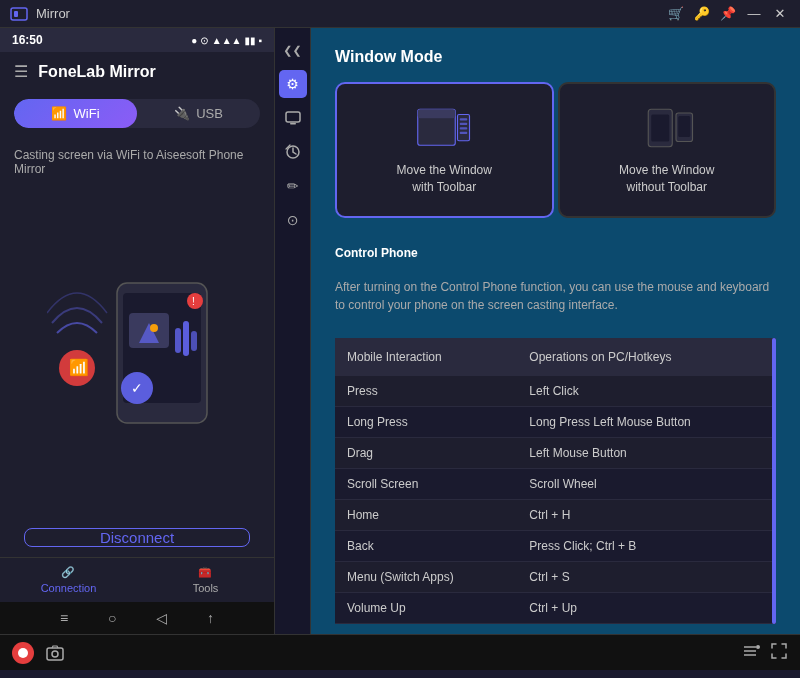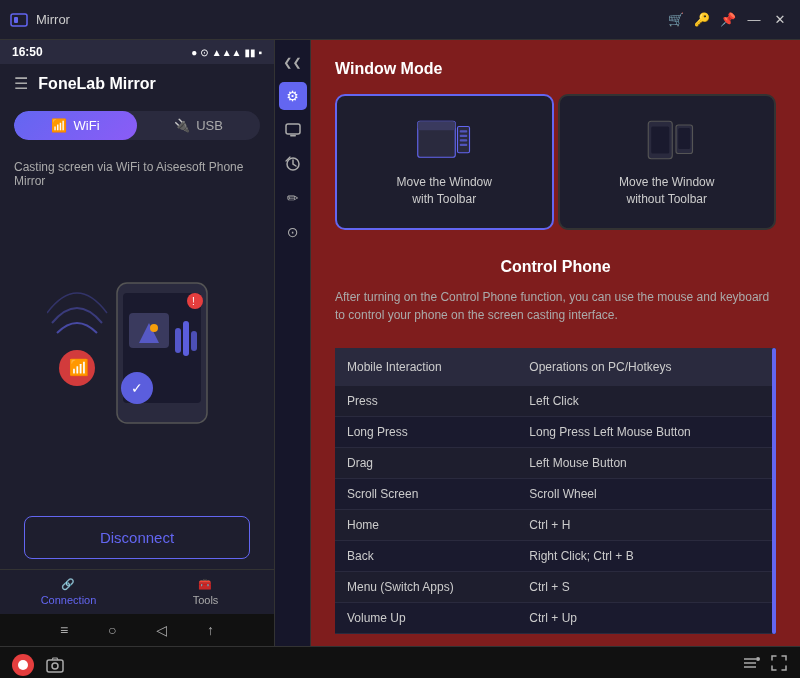--- a/index.html
+++ b/index.html
@@ -1,20 +1,20 @@
 <!DOCTYPE html>
 <html><head>
   <meta charset="utf-8">
   <style>
     * { margin: 0; padding: 0; box-sizing: border-box; }
     body { width: 800px; height: 678px; background: #1a1a2e; font-family: 'Segoe UI', Arial, sans-serif; overflow: hidden; color: #fff; }
 
     
     .title-bar {
-      height: 40px;
+      height: 28px;
       background: #1e1e2e;
       display: flex;
       align-items: center;
       padding: 0 10px;
       border-bottom: 1px solid #333;
     }
     .title-bar-icon { width: 18px; height: 18px; margin-right: 8px; }
     .title-bar-title { font-size: 13px; color: #ccc; flex: 1; }
     .title-bar-controls { display: flex; gap: 6px; }
     .title-bar-controls span {
@@ -105,21 +105,20 @@
       flex: 1;
       display: flex;
       align-items: center;
       justify-content: center;
       padding: 10px;
     }
 
     
     .disconnect-btn {
       margin: 10px 24px;
-      padding: 12px;
       border: 1.5px solid #6366f1;
       background: transparent;
       color: #6366f1;
       border-radius: 8px;
       font-size: 15px;
       cursor: pointer;
       width: calc(100% - 48px);
     }
 
     
@@ -159,21 +158,21 @@
     .side-icon {
       width: 28px; height: 28px; display: flex; align-items: center;
       justify-content: center; border-radius: 5px; cursor: pointer;
       font-size: 14px; color: #aaa;
     }
     .side-icon.active { background: #6366f1; color: #fff; }
 
     
     .right-panel {
       flex: 1;
-      background: #7f1d1d;
+      background: #0c4a6e;
       overflow-y: auto;
       padding: 20px 24px;
     }
 
     
     .section-title {
       font-size: 16px; font-weight: 600; color: #fff; margin-bottom: 16px;
     }
     .window-mode-cards {
       display: flex;
@@ -195,21 +194,21 @@
     .window-card.selected { border-color: #6366f1; }
     .window-card-label {
       font-size: 12px; color: #ccc; text-align: center; line-height: 1.4;
     }
 
     
     .card-svg { width: 60px; height: 48px; }
 
     
     .control-section { }
-    .control-title { font-size: 16px; font-weight: 600; color: #fff; margin-bottom: 12px; text-align: center; }
+    .control-title { font-size: 12px; font-weight: 600; color: #fff; margin-bottom: 18px; }
     .status-row {
       display: flex; align-items: center; gap: 10px; margin-bottom: 12px;
     }
     .status-label { font-size: 13px; color: #ccc; }
 
     
     .toggle-switch {
       display: flex; align-items: center; background: #555; border-radius: 12px;
       padding: 2px; width: 52px; height: 22px; cursor: pointer; position: relative;
     }
@@ -476,21 +475,21 @@
               <tr>
                 <td>Scroll Screen</td>
                 <td>Scroll Wheel</td>
               </tr>
               <tr>
                 <td>Home</td>
                 <td>Ctrl + H</td>
               </tr>
               <tr>
                 <td>Back</td>
-                <td>Right Click; Ctrl + B</td>
+                <td>Press Click; Ctrl + B</td>
               </tr>
               <tr>
                 <td>Menu (Switch Apps)</td>
                 <td>Ctrl + S</td>
               </tr>
               <tr>
                 <td>Volume Up</td>
                 <td>Ctrl + Up</td>
               </tr>
             </tbody>

